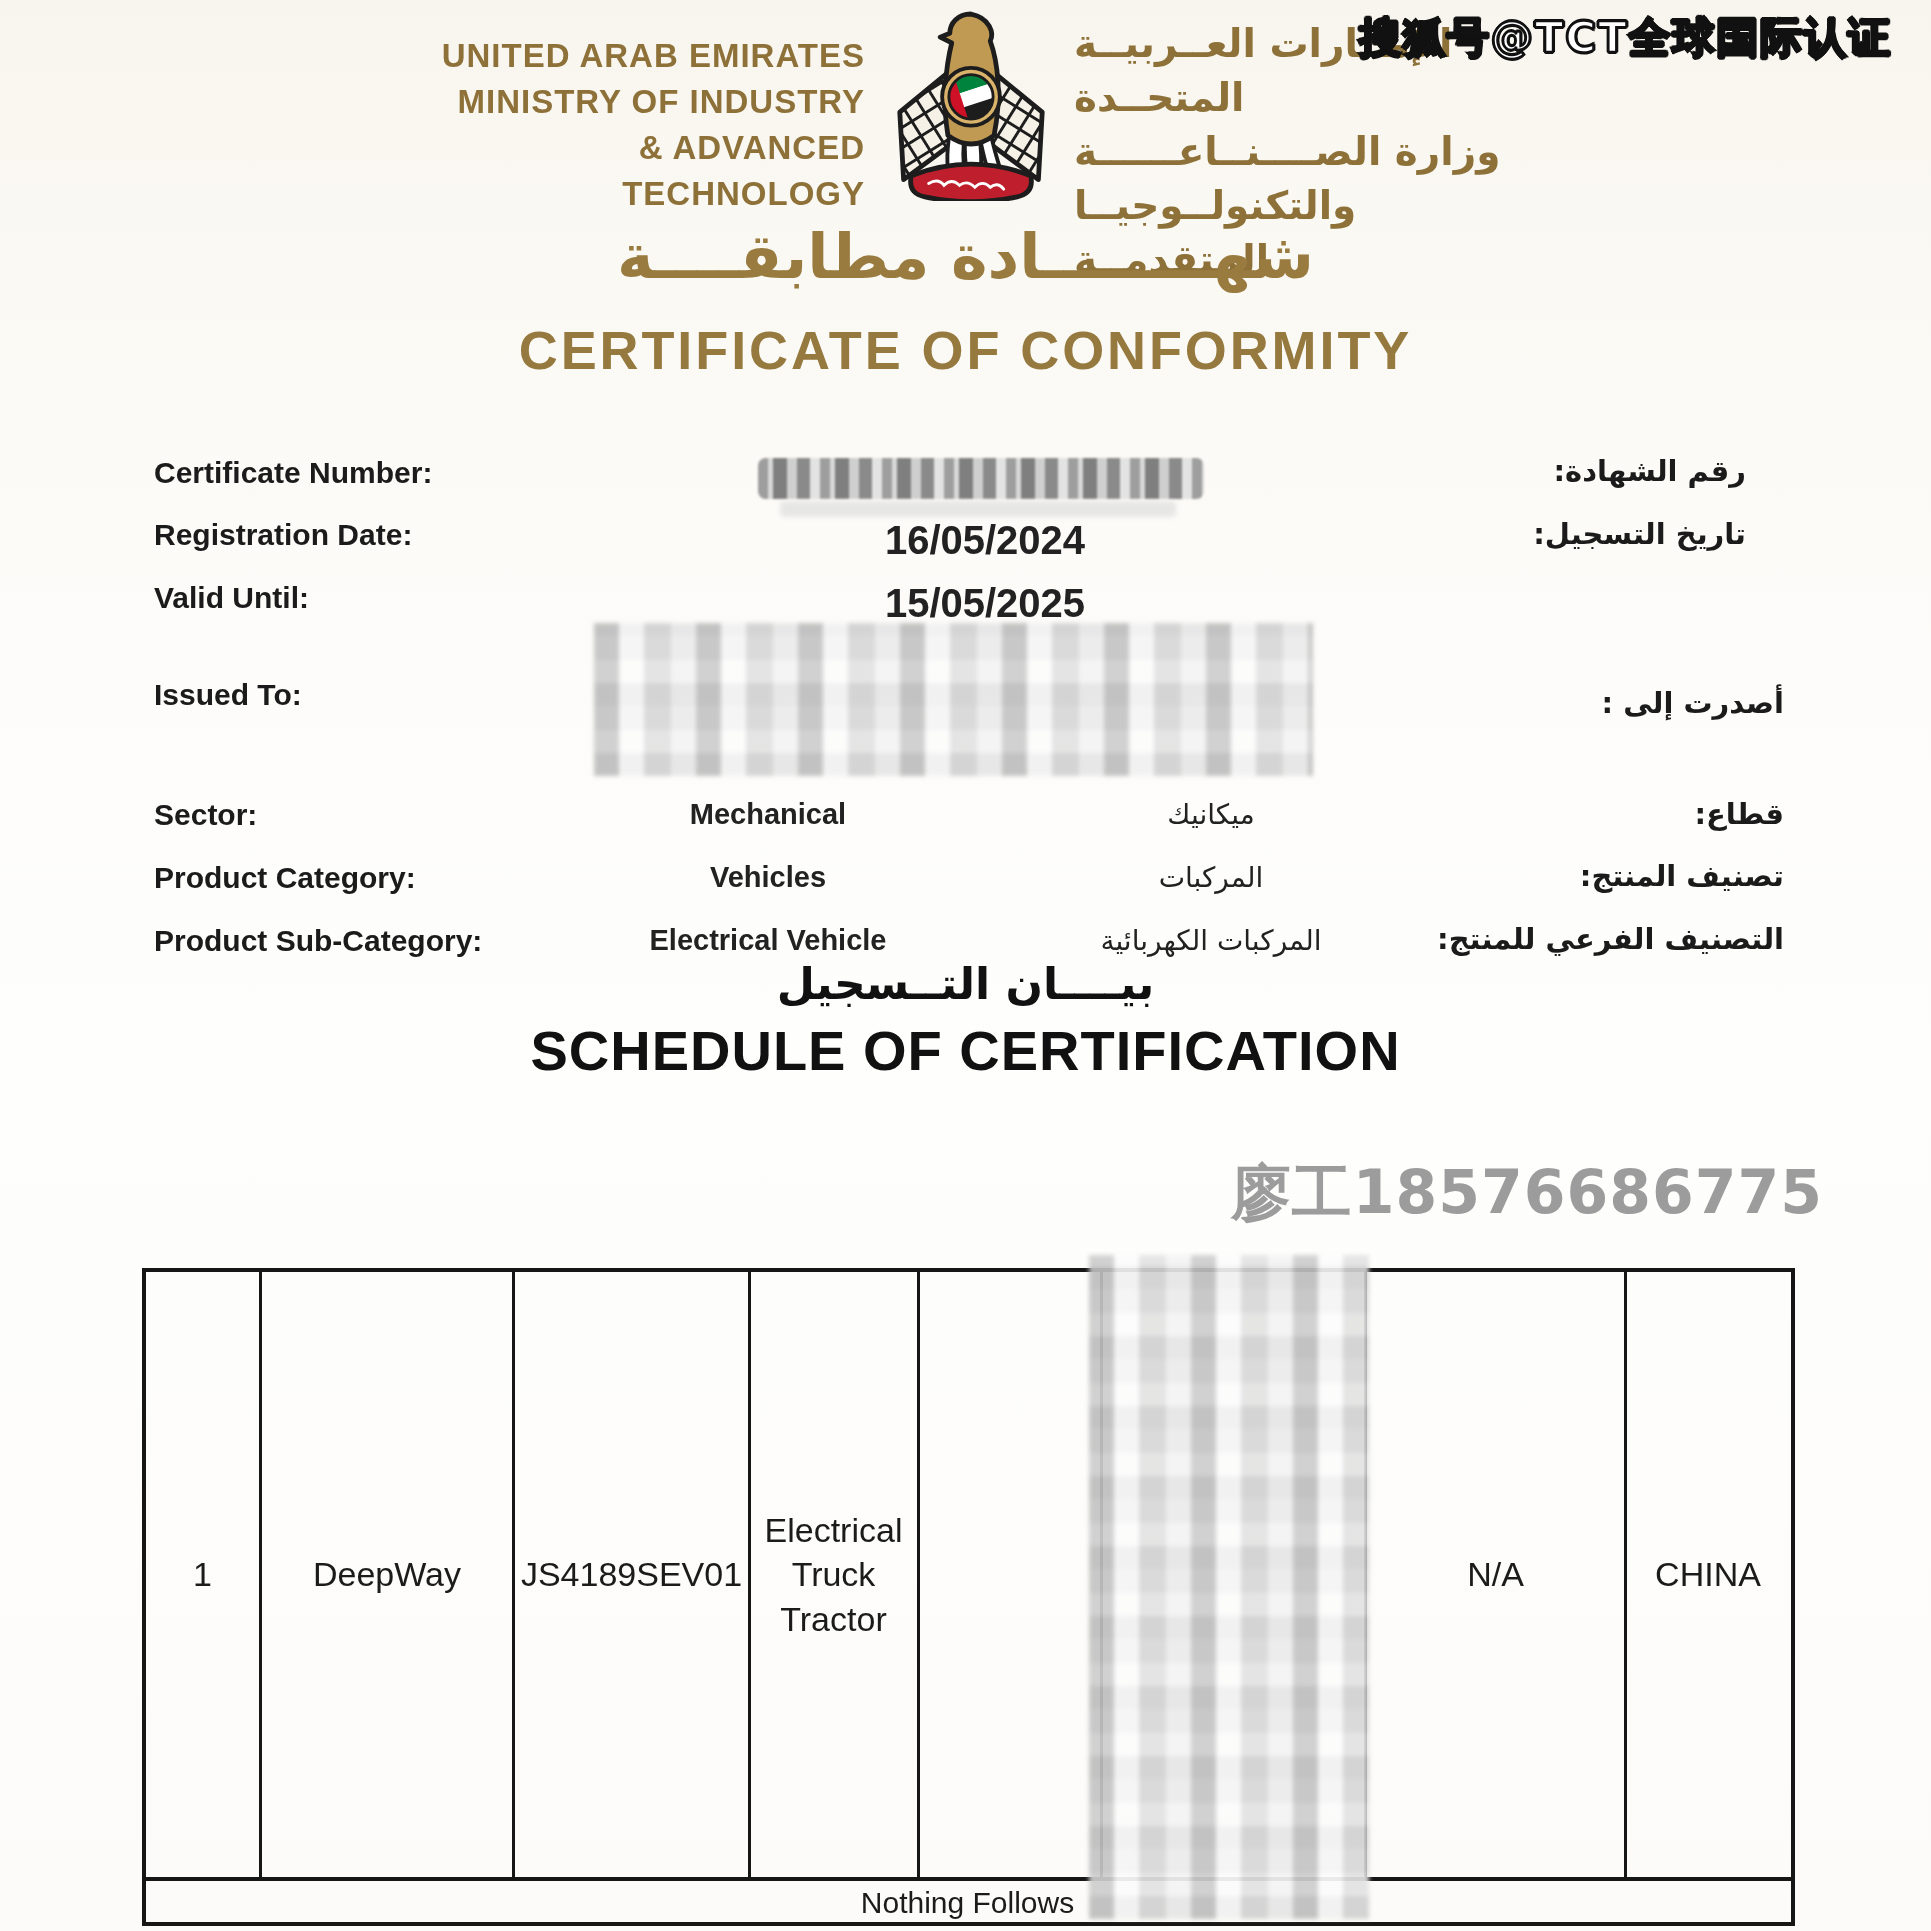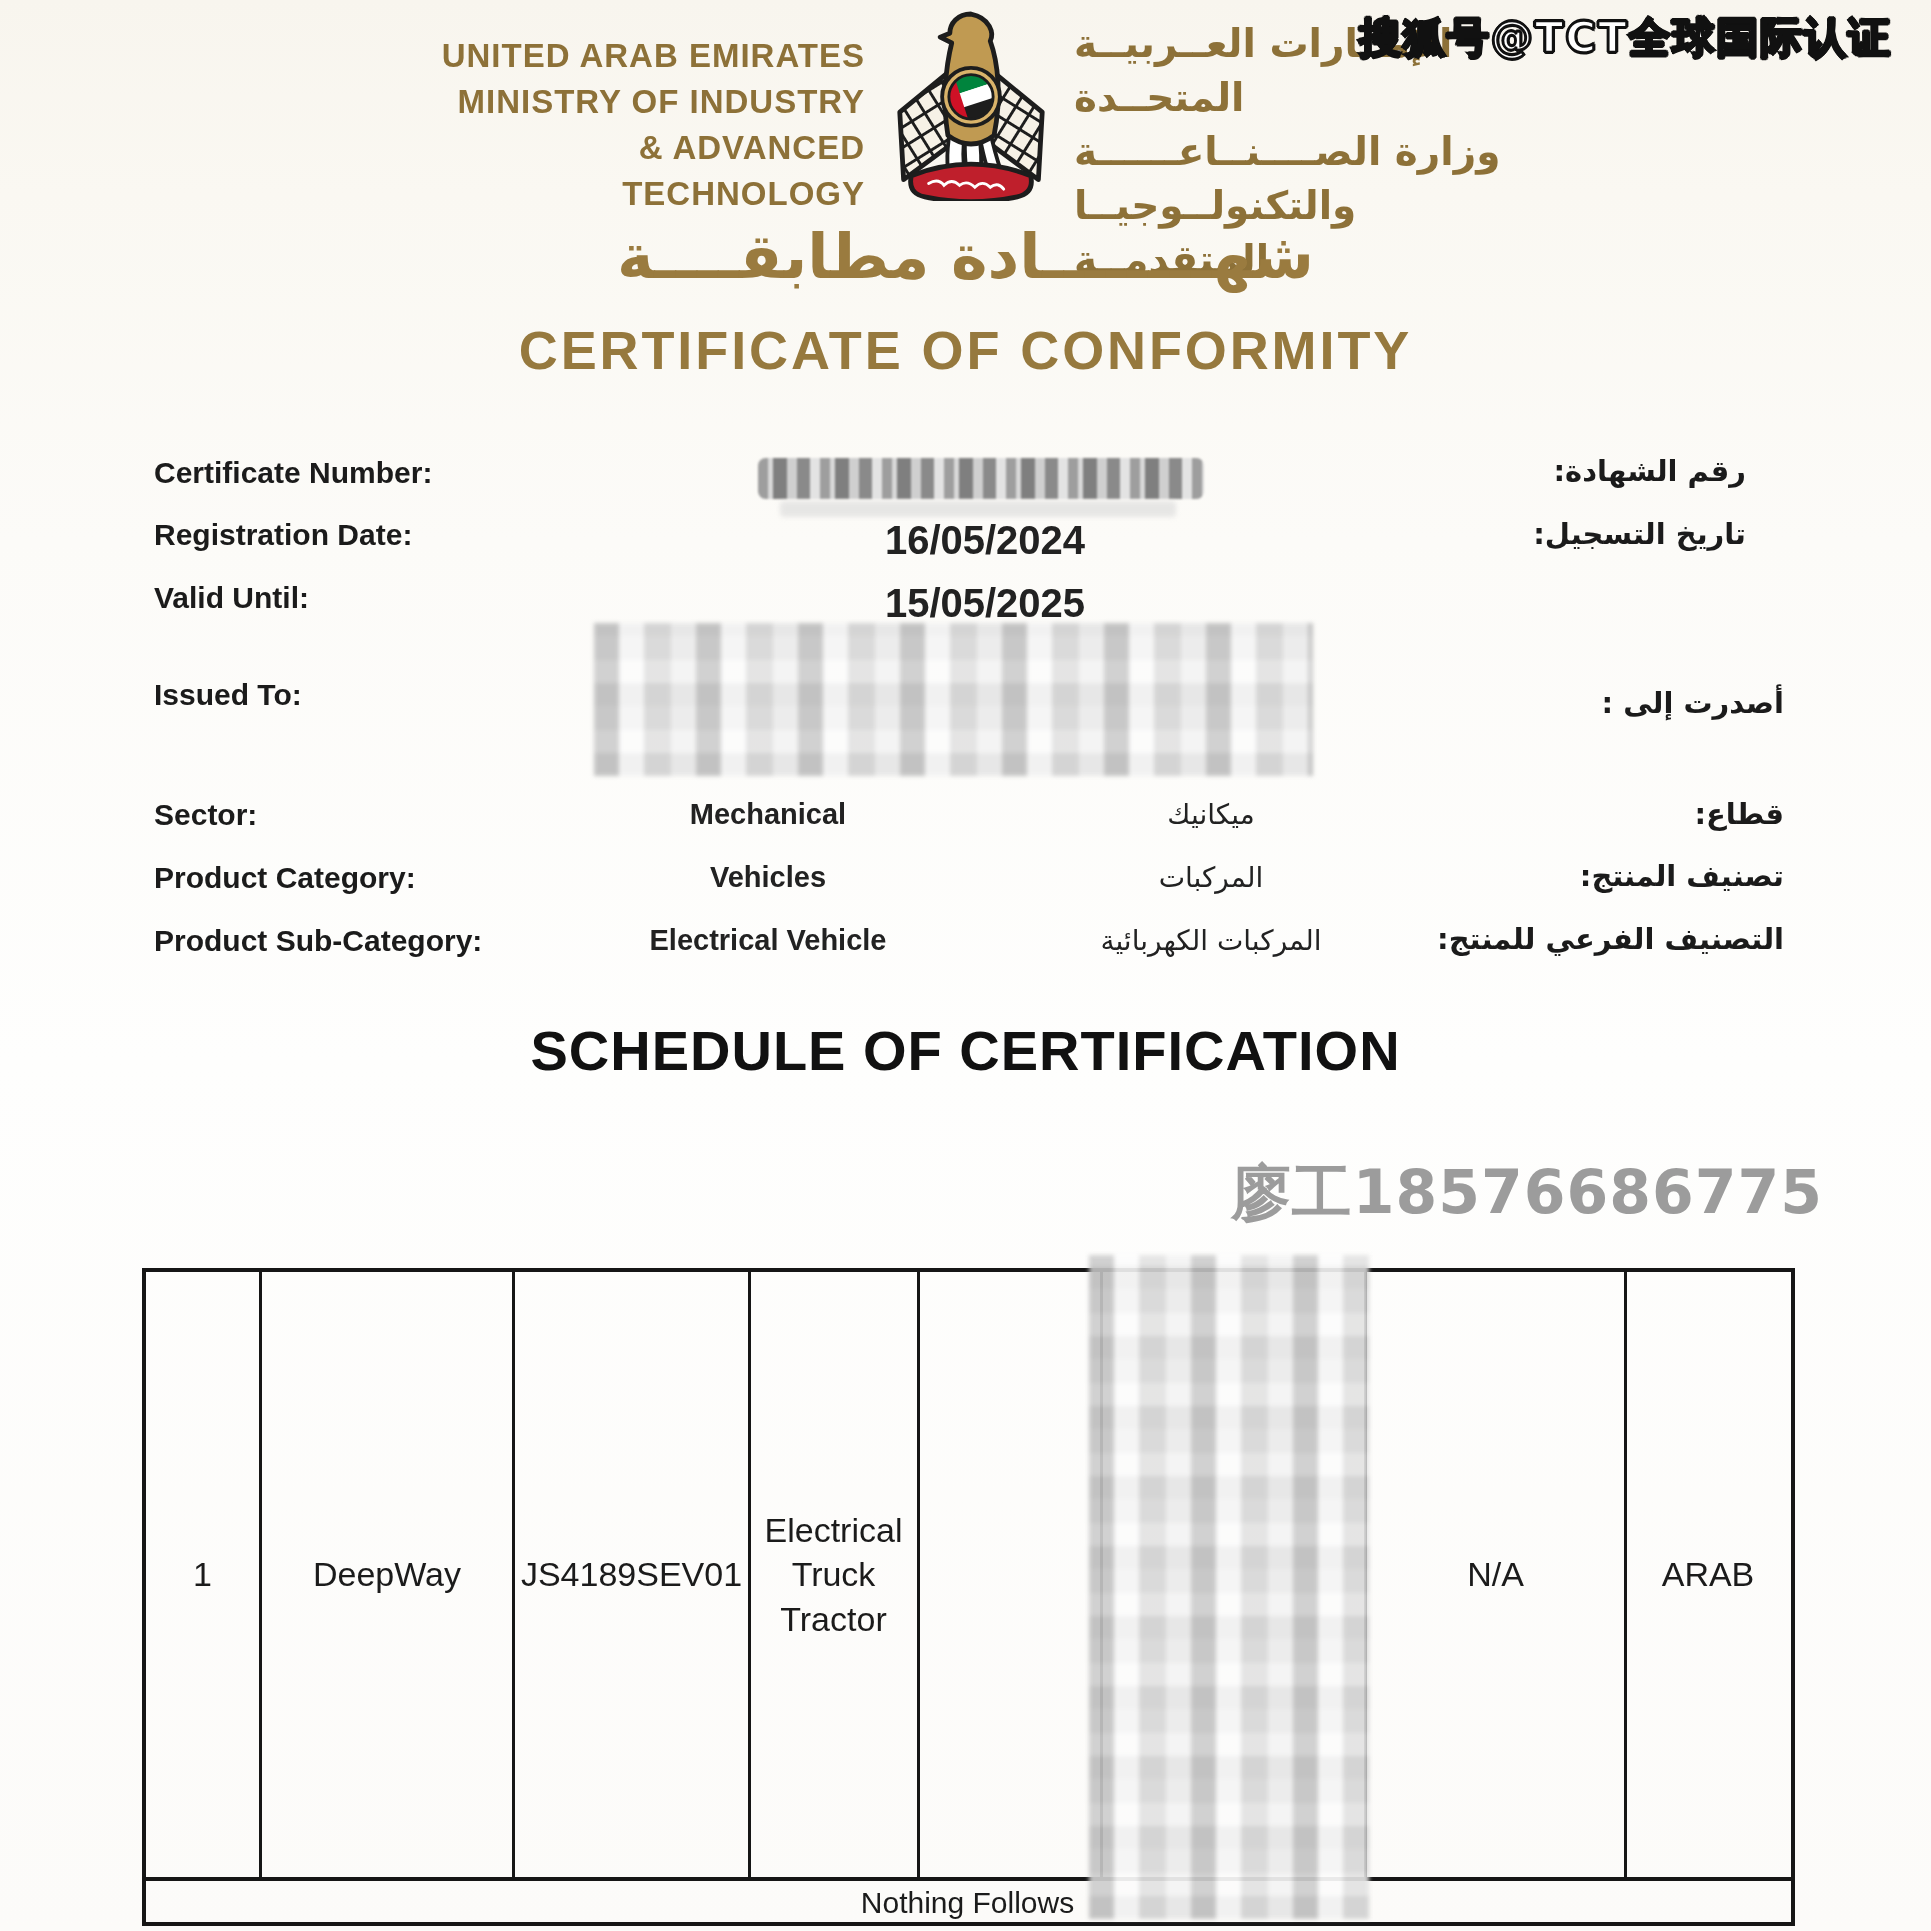--- a/index.html
+++ b/index.html
@@ -159,41 +159,42 @@
   <div class="abs lbl" style="top:861px">Product Category:</div>
   <div class="abs val-en" style="top:861px">Vehicles</div>
   <div class="abs val-ar ar" style="top:861px">المركبات</div>
   <div class="abs lbl-ar2 ar" style="top:859px">تصنيف المنتج:</div>
 
   <div class="abs lbl" style="top:924px">Product Sub-Category:</div>
   <div class="abs val-en" style="top:924px">Electrical Vehicle</div>
   <div class="abs val-ar ar" style="top:924px">المركبات الكهربائية</div>
   <div class="abs lbl-ar2 ar" style="top:922px">التصنيف الفرعي للمنتج:</div>
 
+  <div class="abs sched-ar ar">بيــــان التــسجيل</div>
   <div class="abs sched-en">SCHEDULE OF CERTIFICATION</div>
   <div class="abs wm-gray cjk">廖工18576686775</div>
 
   <div class="abs tbl">
     <div class="vl" style="left:113px"></div>
     <div class="vl" style="left:366px"></div>
     <div class="vl" style="left:602px"></div>
     <div class="vl" style="left:771px"></div>
     <div class="vl" style="left:954px"></div>
     <div class="vl" style="left:1218px"></div>
     <div class="vl" style="left:1478px"></div>
     <div class="hl"></div>
 
     <div class="cell" style="left:0;width:113px">1</div>
     <div class="cell" style="left:116px;width:250px">DeepWay</div>
     <div class="cell" style="left:369px;width:233px">JS4189SEV01</div>
     <div class="cell" style="left:604px;width:167px">Electrical Truck Tractor</div>
     <div class="cell" style="left:774px;width:180px"></div>
     <div class="cell" style="left:957px;width:262px"></div>
     <div class="cell" style="left:1221px;width:257px">N/A</div>
-    <div class="cell" style="left:1481px;width:162px">ARAB</div>
+    <div class="cell" style="left:1481px;width:162px">CHINA</div>
 
     <div class="cell-footer">Nothing Follows</div>
   </div>
 
   <div class="abs mosaic tbl-redact"></div>
 
 </div>
 
 
 </body></html>

